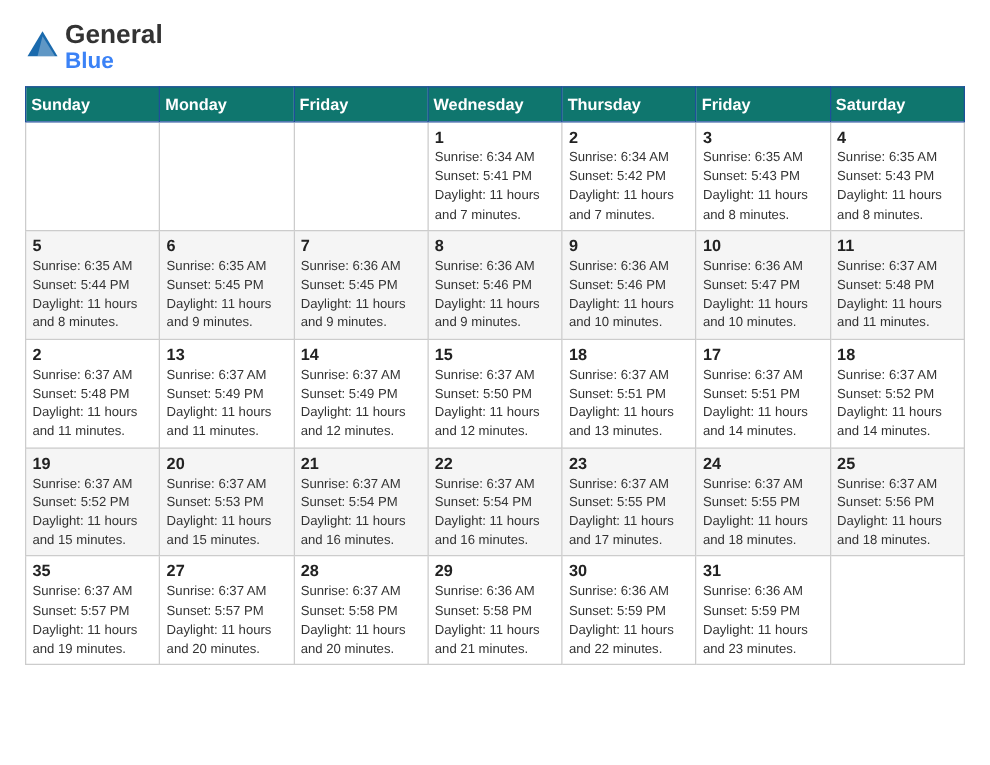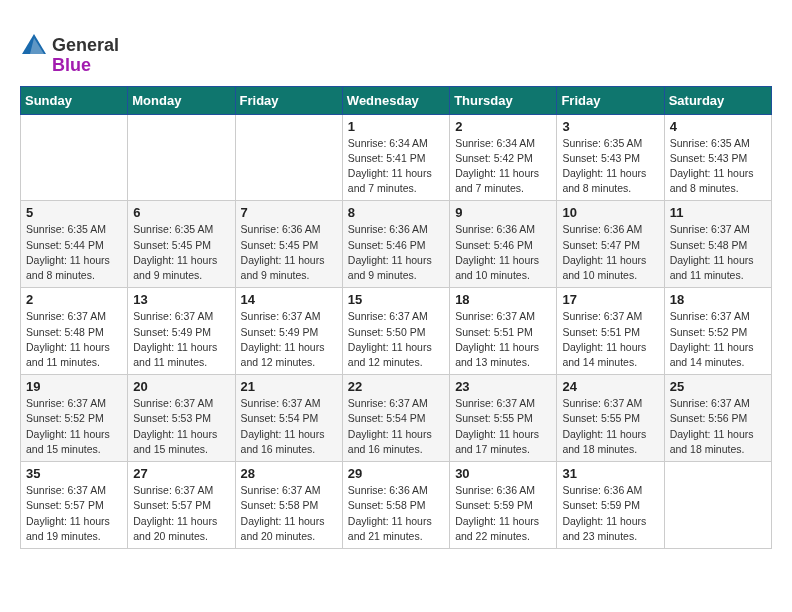--- a/index.html
+++ b/index.html
@@ -77,22 +77,22 @@
 </head>
 <body>
 
 <div class="header">
   <div class="logo">
     <svg class="logo-icon" viewBox="0 0 28 28" xmlns="http://www.w3.org/2000/svg">
       <polygon points="14,2 26,22 2,22" fill="#1a6aad"></polygon>
       <polygon points="14,6 24,22 10,22" fill="#fff" opacity="0.3"></polygon>
     </svg>
     <div>
-      <div style="font-size:18px;font-weight:bold;color:#333;line-height:1.1;margin-top:20px;">General</div>
-      <div style="font-size:18px;font-weight:bold;color:#a21caf;line-height:1.1;">Blue</div>
+      <div style="font-size:21px;font-weight:bold;color:#333;line-height:1.1;">General</div>
+      <div style="font-size:18px;font-weight:bold;color:#3b82f6;line-height:1.1;">Blue</div>
     </div>
   </div>
 </div>
 
 <table class="calendar">
   <thead>
     <tr>
     <th>Sunday</th>
         <th>Monday</th>
         <th>Friday</th>

